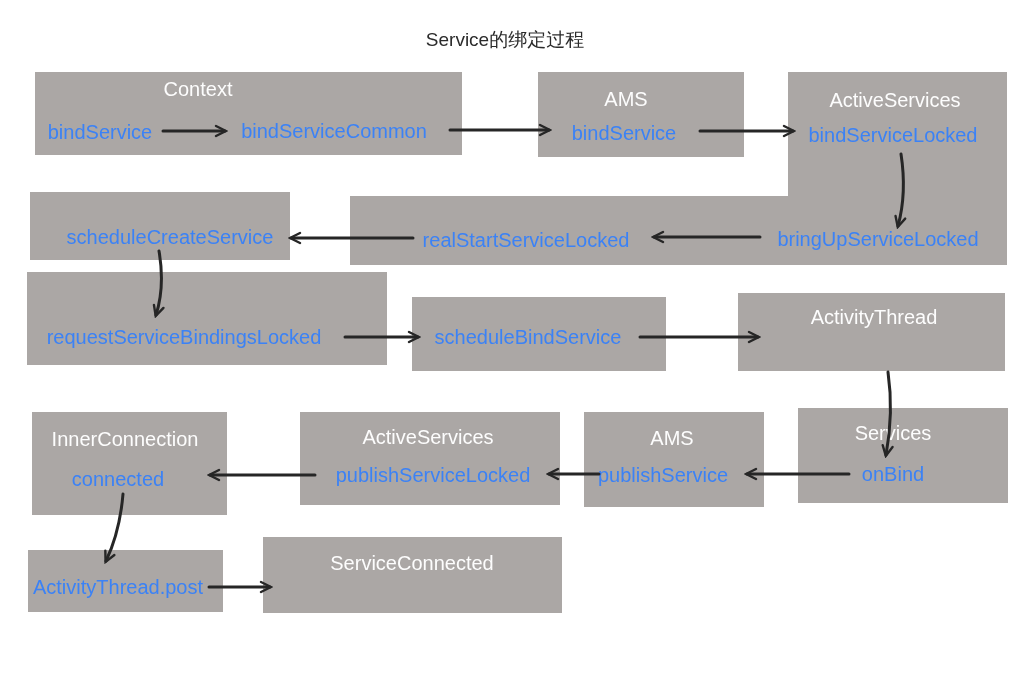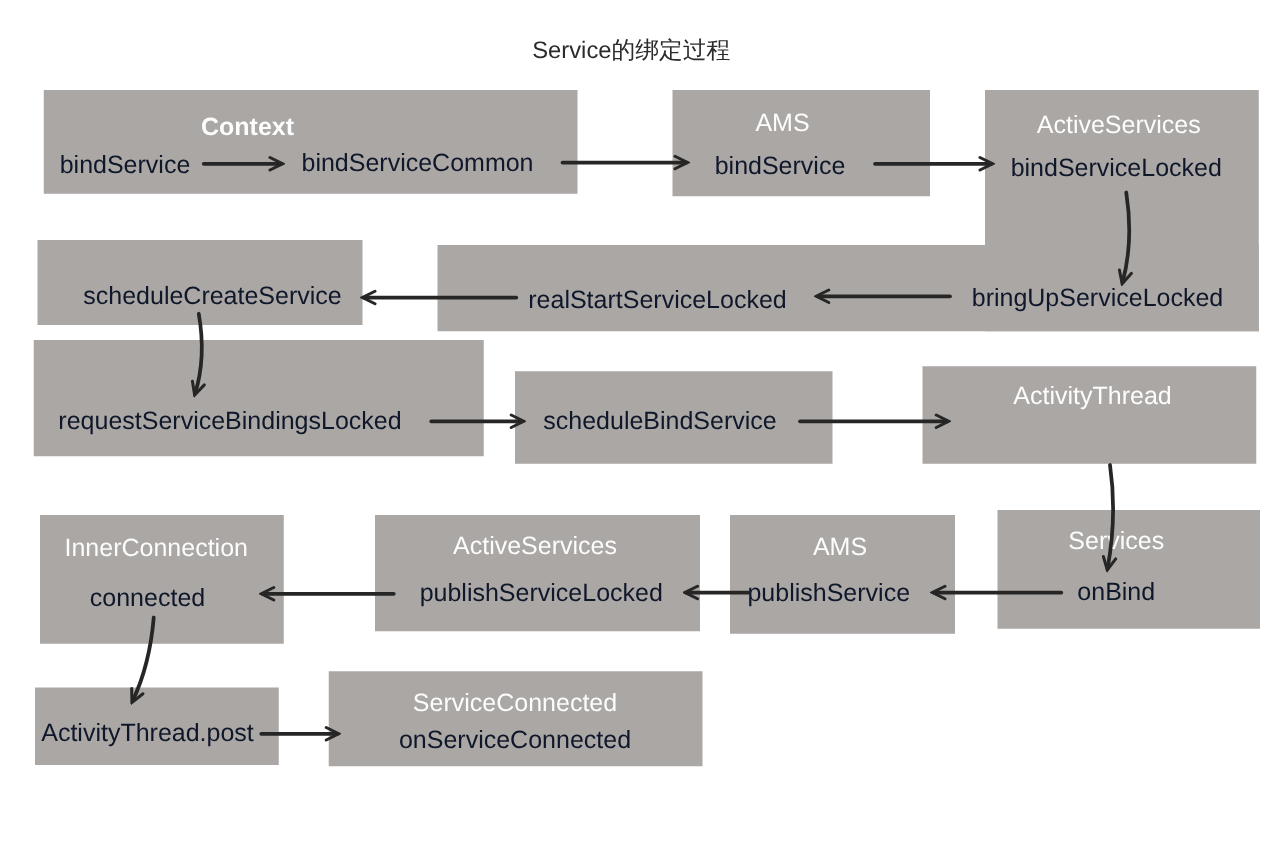--- a/index.html
+++ b/index.html
@@ -6,21 +6,21 @@
   html,body { margin:0; padding:0; background:#ffffff; }
   #canvas {
     position:relative; width:1022px; height:646px;
     background:#ffffff; overflow:hidden;
     font-family:"Liberation Sans", sans-serif;
   }
   .box { position:absolute; background:#aba7a5; }
   .lbl {
     position:absolute; white-space:nowrap;
     transform:translate(-50%,-50%);
-    font-size:20px; color:#0f172a; line-height:1;
+    font-size:20px; color:#3b82f6; line-height:1;
   }
   .hdr { color:#fdfdfd; }
   #title {
     position:absolute; white-space:nowrap;
     transform:translate(-50%,-50%);
     font-size:19px; color:#2b2b2b;
   }
   #credit {
     position:absolute; left:795px; top:660px;
     transform:translateY(-50%);
@@ -57,21 +57,21 @@
   <div class="box" style="left:27px;  top:272px; width:360px; height:93px;"></div>
   <div class="box" style="left:412px; top:297px; width:254px; height:74px;"></div>
   <div class="box" style="left:738px; top:293px; width:267px; height:78px;"></div>
   <div class="box" style="left:32px;  top:412px; width:195px; height:103px;"></div>
   <div class="box" style="left:300px; top:412px; width:260px; height:93px;"></div>
   <div class="box" style="left:584px; top:412px; width:180px; height:95px;"></div>
   <div class="box" style="left:798px; top:408px; width:210px; height:95px;"></div>
   <div class="box" style="left:28px;  top:550px; width:195px; height:62px;"></div>
   <div class="box" style="left:263px; top:537px; width:299px; height:76px;"></div>
 
-  <span class="lbl hdr" style="left:198px; top:102px;font-weight:bold;">Context</span>
+  <span class="lbl hdr" style="left:198px; top:89px;">Context</span>
   <span class="lbl" style="left:100px; top:132px;">bindService</span>
   <span class="lbl" style="left:334px; top:131px;">bindServiceCommon</span>
 
   <span class="lbl hdr" style="left:626px; top:99px;">AMS</span>
   <span class="lbl" style="left:624px; top:133px;">bindService</span>
 
   <span class="lbl hdr" style="left:895px; top:100px;">ActiveServices</span>
   <span class="lbl" style="left:893px; top:135px;">bindServiceLocked</span>
 
   <span class="lbl" style="left:526px; top:240px;">realStartServiceLocked</span>
@@ -91,21 +91,20 @@
 
   <span class="lbl hdr" style="left:672px; top:438px;">AMS</span>
   <span class="lbl" style="left:663px; top:475px;">publishService</span>
 
   <span class="lbl hdr" style="left:893px; top:433px;">Services</span>
   <span class="lbl" style="left:893px; top:474px;">onBind</span>
 
   <span class="lbl" style="left:118px; top:587px;">ActivityThread.post</span>
 
   <span class="lbl hdr" style="left:412px; top:563px;">ServiceConnected</span>
-  <span class="lbl" style="left:412px; top:592px;">onServiceConnected</span>
 
   <div id="credit">Design by xuyinhuan</div>
 
   <svg id="arrow-layer" viewBox="0 0 1022 680" xmlns="http://www.w3.org/2000/svg">
     <defs>
       <marker id="ah" viewBox="0 0 14 14" refX="11" refY="7" markerWidth="14" markerHeight="14" orient="auto" markerUnits="userSpaceOnUse">
         <path d="M2,2 L12,7 L2,12" fill="none" stroke="#262626" stroke-width="2.4" stroke-linecap="round"></path>
       </marker>
     </defs>
     <g fill="none" stroke="#262626" stroke-width="3" stroke-linecap="round">

